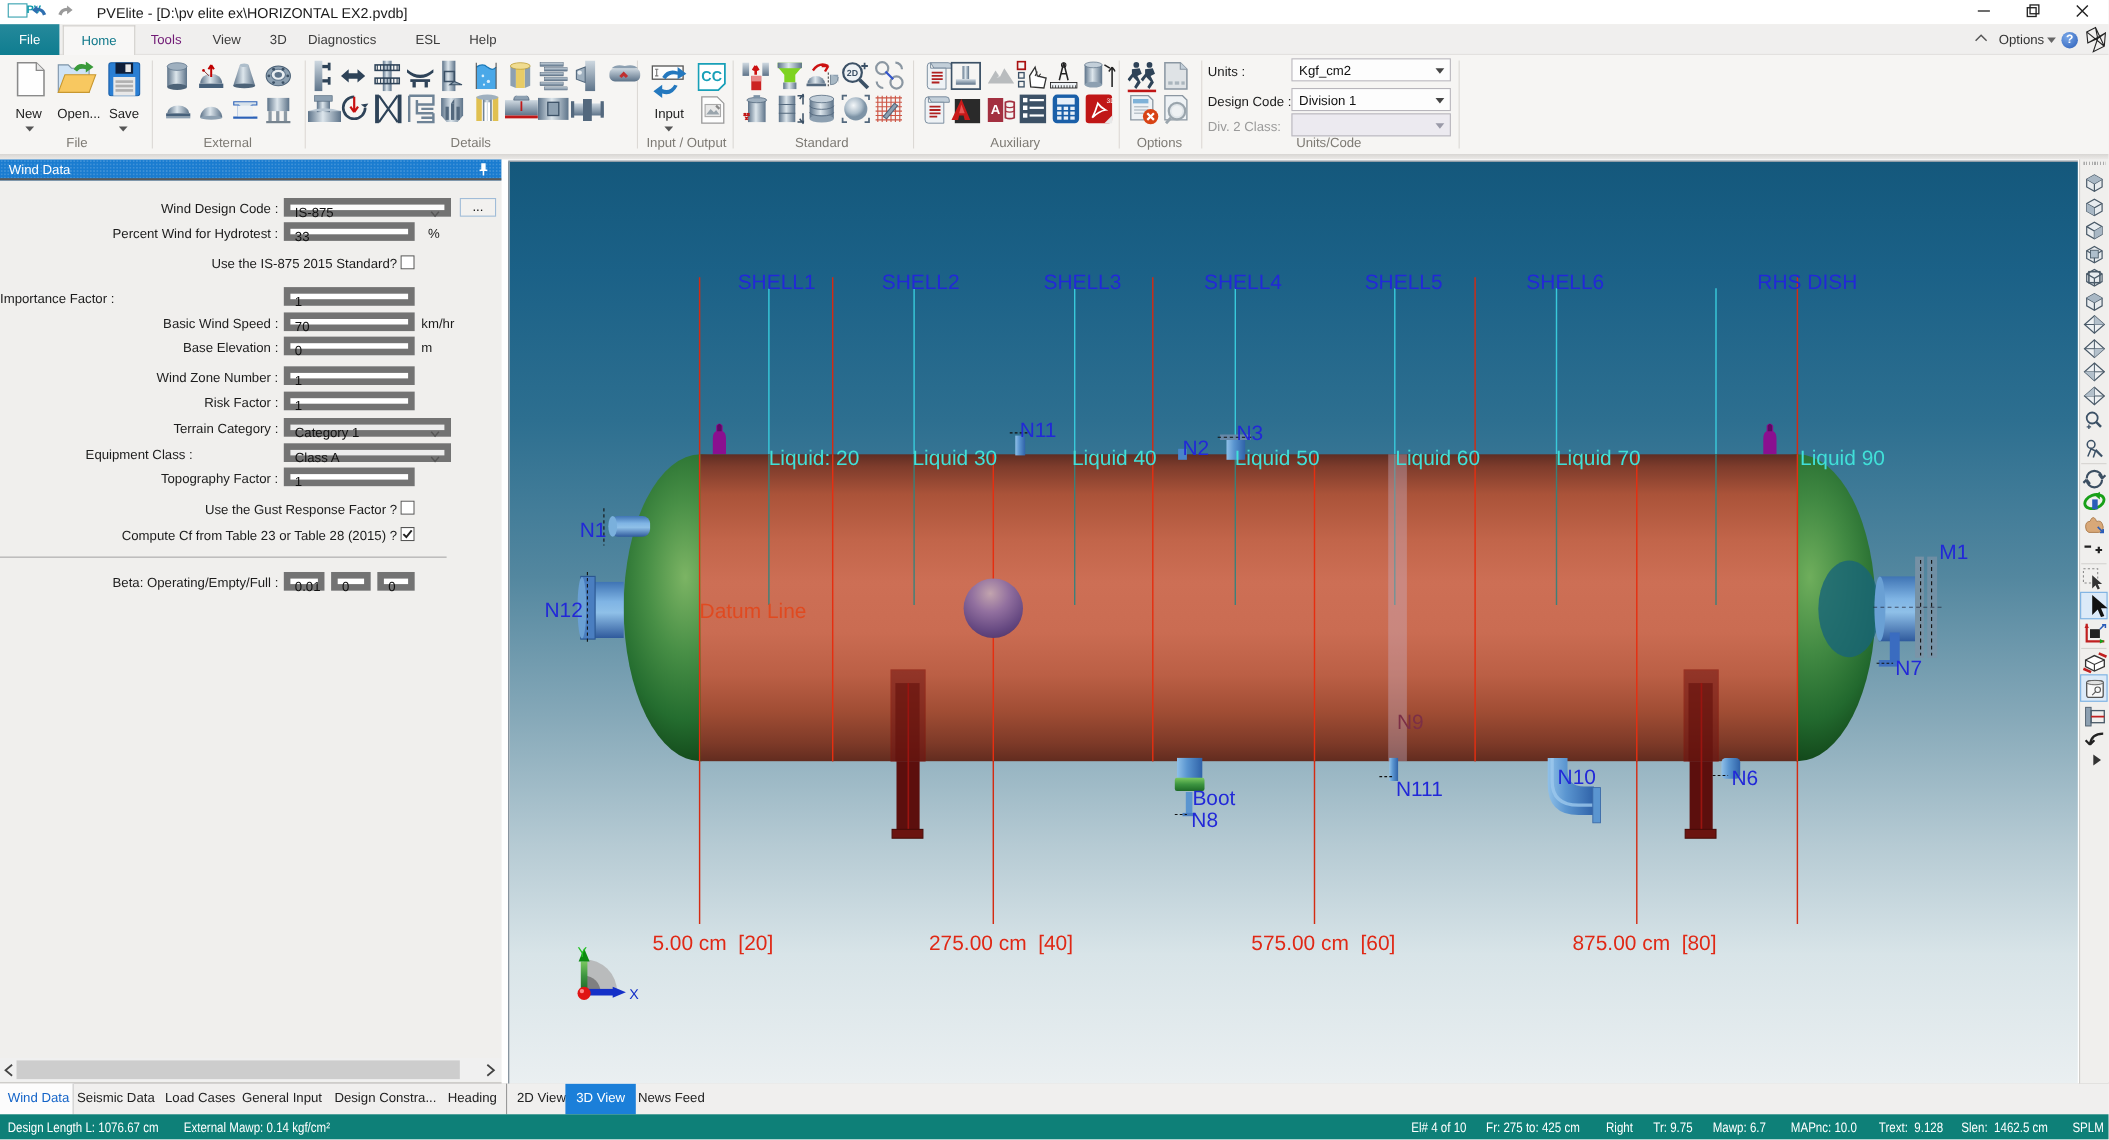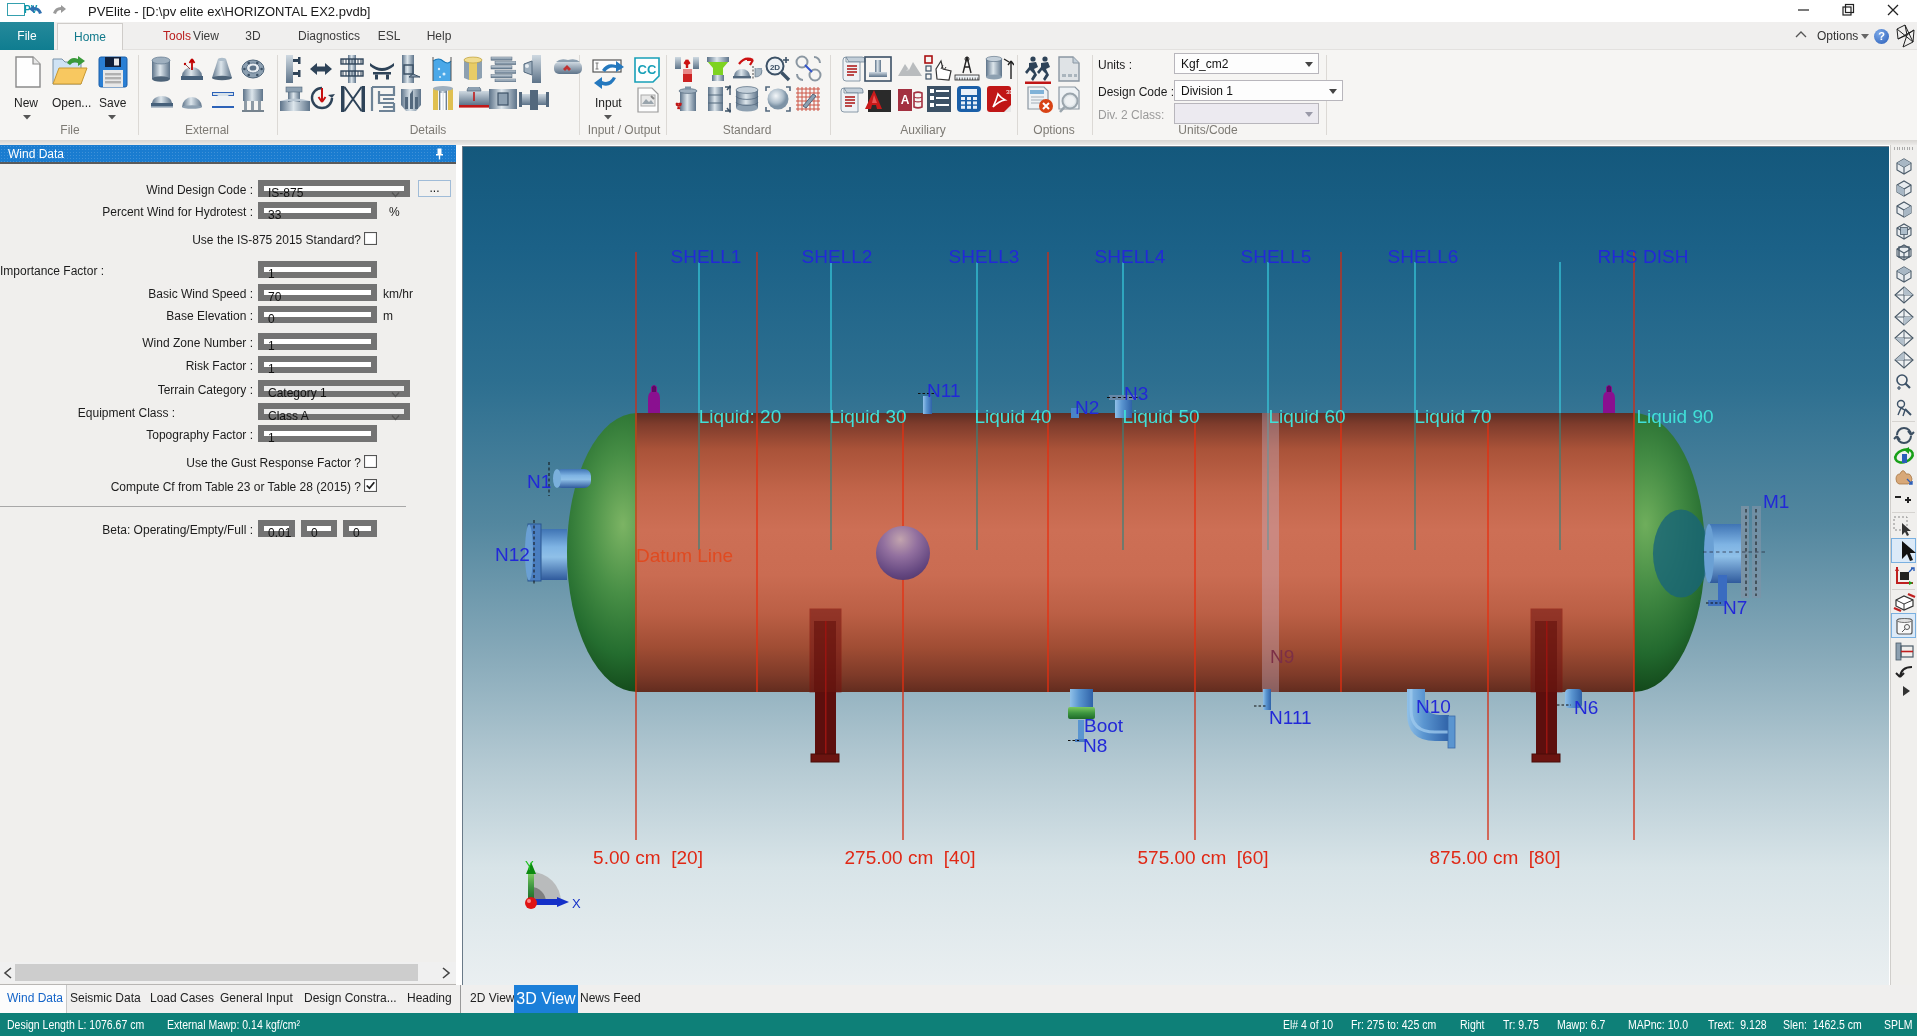--- a/index.html
+++ b/index.html
@@ -18,24 +18,24 @@
 <div class="a" style="left:88px;top:4px;font-size:13px;color:#1a1a1a;">PVElite - [D:\pv elite ex\HORIZONTAL EX2.pvdb]</div>
 <svg class="a" style="left:1790px;top:0px;" width="120" height="20" viewBox="0 0 120 20">
 <line x1="8" y1="10" x2="19" y2="10" stroke="#222" stroke-width="1.2"></line>
 <rect x="53" y="7" width="8" height="8" fill="none" stroke="#222" stroke-width="1.2"></rect>
 <rect x="55.5" y="4.5" width="8" height="8" fill="none" stroke="#222" stroke-width="1.2"></rect>
 <path d="M98 5 L108 15 M108 5 L98 15" stroke="#222" stroke-width="1.3"></path>
 </svg>
 <div class="a" style="left:0;top:22px;width:1917px;height:28px;background:#f0efee;border-bottom:1px solid #e3e1df;"></div>
 <div class="a" style="left:0;top:22px;width:54px;height:28px;background:linear-gradient(180deg,#25899b,#0f7d90);color:#fff;font-size:12px;text-align:center;line-height:28px;">File</div>
 <div class="a" style="left:57px;top:23px;width:66px;height:27px;background:#f8f7f6;border:1px solid #cfccc9;border-bottom:none;color:#11798b;font-size:12px;text-align:center;line-height:26px;">Home</div>
-<div class="a" style="left:111px;top:23px;width:80px;height:26px;color:#b91c1c;font-size:12px;text-align:right;line-height:26px;">Tools</div>
+<div class="a" style="left:111px;top:23px;width:80px;height:26px;color:#701a75;font-size:12px;text-align:center;line-height:26px;">Tools</div>
 <div class="a" style="left:166px;top:23px;width:80px;height:26px;color:#3b3b3b;font-size:12px;text-align:center;line-height:26px;">View</div>
 <div class="a" style="left:213px;top:23px;width:80px;height:26px;color:#3b3b3b;font-size:12px;text-align:center;line-height:26px;">3D</div>
-<div class="a" style="left:280px;top:23px;width:80px;height:26px;color:#3b3b3b;font-size:12px;text-align:right;line-height:26px;">Diagnostics</div>
+<div class="a" style="left:280px;top:23px;width:80px;height:26px;color:#3b3b3b;font-size:12px;text-align:left;line-height:26px;">Diagnostics</div>
 <div class="a" style="left:349px;top:23px;width:80px;height:26px;color:#3b3b3b;font-size:12px;text-align:center;line-height:26px;">ESL</div>
 <div class="a" style="left:399px;top:23px;width:80px;height:26px;color:#3b3b3b;font-size:12px;text-align:center;line-height:26px;">Help</div>
 <svg class="a" style="left:1794px;top:29px;" width="14" height="12" viewBox="0 0 14 12">
     <path d="M2 8 L7 3 L12 8" fill="none" stroke="#555" stroke-width="1.3"></path>
   </svg>
 <div class="a" style="left:1817px;top:29px;font-size:12px;color:#333;">Options</div>
 <svg class="a" style="left:1860px;top:33px;" width="10" height="8" viewBox="0 0 10 8">
     <path d="M1 1 L9 1 L5 6 Z" fill="#666"></path>
   </svg>
 <div class="a" style="left:1874px;top:29px;width:15px;height:15px;border-radius:50%;background:radial-gradient(circle at 35% 30%,#7aa8e8,#2a5db8);color:#fff;font-size:11px;font-weight:bold;text-align:center;line-height:15px;">?</div>
@@ -832,21 +832,21 @@
     <circle cx="14" cy="15" r="7.5" fill="#dfe5e9" stroke="#9aa5ad" stroke-width="2"></circle>
     <circle cx="14" cy="15" r="5" fill="#eef1f3"></circle>
     <line x1="8.5" y1="21" x2="4" y2="26" stroke="#9aa5ad" stroke-width="2.6"></line>
   </svg>
 <div class="lbl" style="left:1098px;top:58px;">Units :</div>
 <div class="lbl" style="left:1098px;top:85px;">Design Code :</div>
 <div class="lbl" style="left:1098px;top:108px;color:#9a9a9a;">Div. 2 Class:</div>
 <div class="a" style="left:1174px;top:53px;width:145px;height:21px;background:#fdfdfd;border:1px solid #b8b6bc;"><span style="padding-left:6px;font-size:12px;color:#111;line-height:20px;display:inline-block;">Kgf_cm2</span><svg class="a" style="right:4px;top:7px;" width="10" height="7" viewBox="0 0 10 7">
       <path d="M1 1 L9 1 L5 6 Z" fill="#444"></path>
     </svg></div>
-<div class="a" style="left:1174px;top:80px;width:169px;height:21px;background:#fdfdfd;border:1px solid #b8b6bc;"><span style="padding-left:6px;font-size:12px;color:#111;line-height:20px;display:inline-block;">Division 1</span><svg class="a" style="right:4px;top:7px;" width="10" height="7" viewBox="0 0 10 7">
+<div class="a" style="left:1174px;top:80px;width:145px;height:21px;background:#fdfdfd;border:1px solid #b8b6bc;"><span style="padding-left:6px;font-size:12px;color:#111;line-height:20px;display:inline-block;">Division 1</span><svg class="a" style="right:4px;top:7px;" width="10" height="7" viewBox="0 0 10 7">
       <path d="M1 1 L9 1 L5 6 Z" fill="#444"></path>
     </svg></div>
 <div class="a" style="left:1174px;top:103px;width:145px;height:21px;background:#eceaf0;border:1px solid #b8b6bc;">
     <svg class="a" style="right:4px;top:7px;" width="10" height="7" viewBox="0 0 10 7">
       <path d="M1 1 L9 1 L5 6 Z" fill="#9a9aa8"></path>
     </svg>
   </div>
 <div class="a" style="left:0;top:145px;width:456px;height:840px;background:#f0efed;"></div>
 <div class="a" style="left:0;top:145px;width:456px;height:19px;background:#1a7cd0;background-image:radial-gradient(circle, rgba(255,255,255,0.16) 0.8px, transparent 1px);background-size:3px 3px;border-bottom:2px solid #5a5a5a;">
 <span style="color:#fff;font-size:12px;position:absolute;left:8px;top:2px;">Wind Data</span>
@@ -913,21 +913,21 @@
 <div class="a" style="left:0;top:984px;width:1917px;height:29px;background:#f0efee;border-top:1px solid #b8b6b4;"></div>
 <div class="a" style="left:0;top:985px;width:67px;height:28px;background:#fcfcfc;border-right:1px solid #c8c8c8;"></div>
 <div class="a" style="left:7px;top:991px;font-size:12px;color:#1464c8;">Wind Data</div>
 <div class="a" style="left:70px;top:991px;font-size:12px;color:#222;">Seismic Data</div>
 <div class="a" style="left:150px;top:991px;font-size:12px;color:#222;">Load Cases</div>
 <div class="a" style="left:220px;top:991px;font-size:12px;color:#222;">General Input</div>
 <div class="a" style="left:304px;top:991px;font-size:12px;color:#222;">Design Constra...</div>
 <div class="a" style="left:407px;top:991px;font-size:12px;color:#222;">Heading</div>
 <div class="a" style="left:460px;top:984px;width:1px;height:29px;background:#999;"></div>
 <div class="a" style="left:470px;top:991px;font-size:12px;color:#222;">2D View</div>
-<div class="a" style="left:514px;top:985px;width:64px;height:28px;background:#1b7fd9;color:#fff;font-size:16px;text-align:center;line-height:27px;">3D View</div>
+<div class="a" style="left:514px;top:985px;width:64px;height:28px;background:#1b7fd9;color:#fff;font-size:12px;text-align:center;line-height:27px;">3D View</div>
 <div class="a" style="left:580px;top:991px;font-size:12px;color:#222;">News Feed</div>
 <div class="a" style="left:0;top:1013px;width:1917px;height:23px;background:#0e8078;"></div>
 <div class="a" style="left:7px;top:1018px;font-size:12.5px;color:#fff;white-space:nowrap;transform:scaleX(0.84);transform-origin:0 50%;">Design Length L: 1076.67 cm</div>
 <div class="a" style="left:167px;top:1018px;font-size:12.5px;color:#fff;white-space:nowrap;transform:scaleX(0.84);transform-origin:0 50%;">External Mawp: 0.14 kgf/cm²</div>
 <div class="a" style="left:1283px;top:1018px;font-size:12.5px;color:#fff;white-space:nowrap;transform:scaleX(0.84);transform-origin:0 50%;">El# 4 of 10</div>
 <div class="a" style="left:1351px;top:1018px;font-size:12.5px;color:#fff;white-space:nowrap;transform:scaleX(0.84);transform-origin:0 50%;">Fr: 275 to: 425 cm</div>
 <div class="a" style="left:1460px;top:1018px;font-size:12.5px;color:#fff;white-space:nowrap;transform:scaleX(0.84);transform-origin:0 50%;">Right</div>
 <div class="a" style="left:1503px;top:1018px;font-size:12.5px;color:#fff;white-space:nowrap;transform:scaleX(0.84);transform-origin:0 50%;">Tr: 9.75</div>
 <div class="a" style="left:1557px;top:1018px;font-size:12.5px;color:#fff;white-space:nowrap;transform:scaleX(0.84);transform-origin:0 50%;">Mawp: 6.7</div>
 <div class="a" style="left:1628px;top:1018px;font-size:12.5px;color:#fff;white-space:nowrap;transform:scaleX(0.84);transform-origin:0 50%;">MAPnc: 10.0</div>

